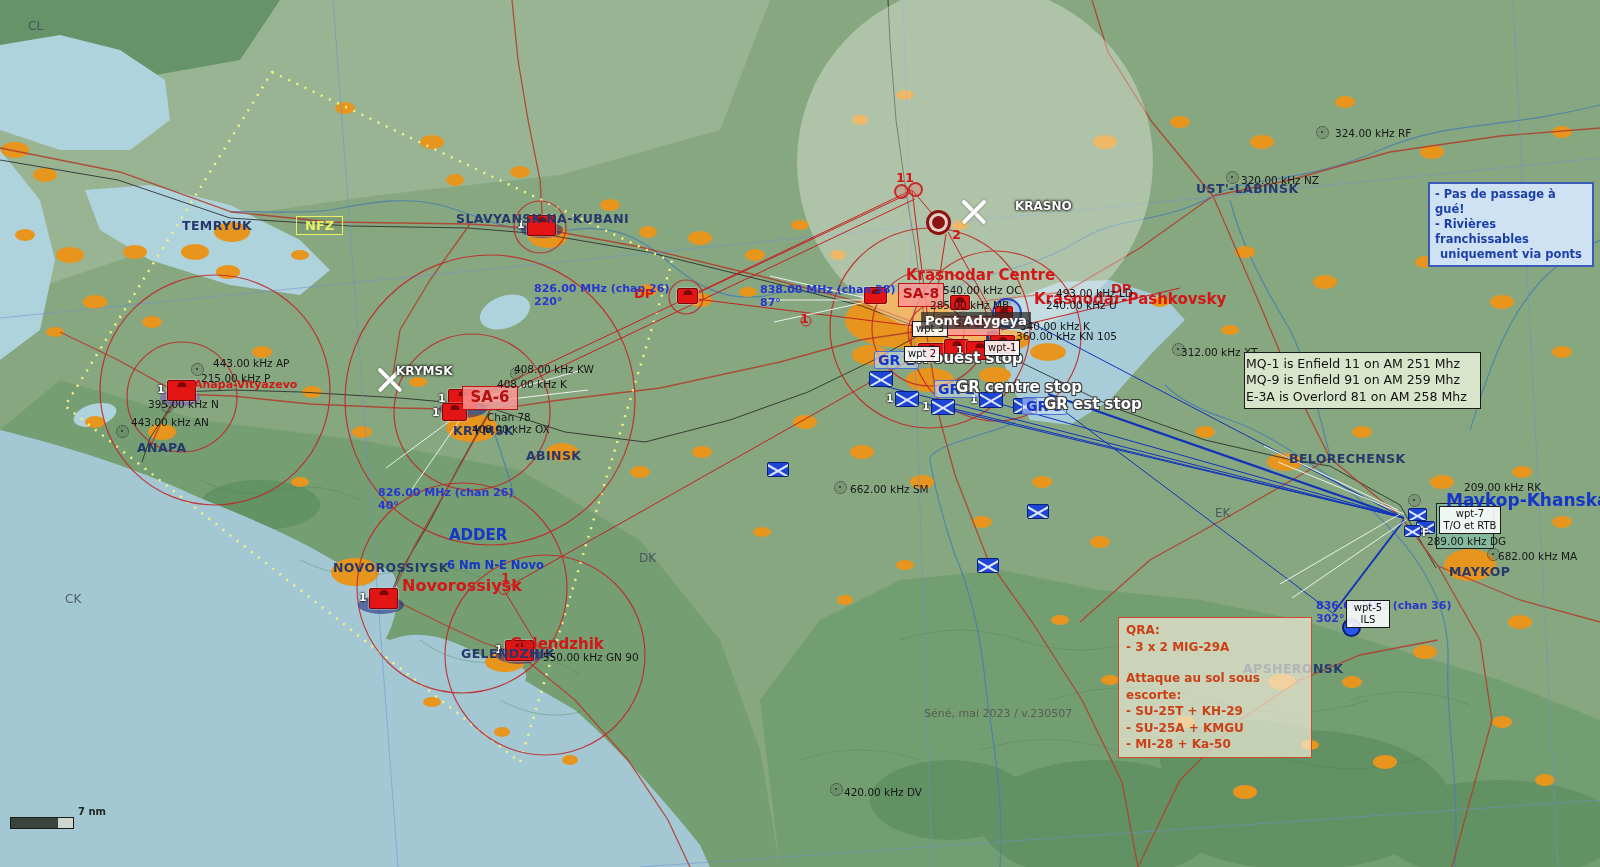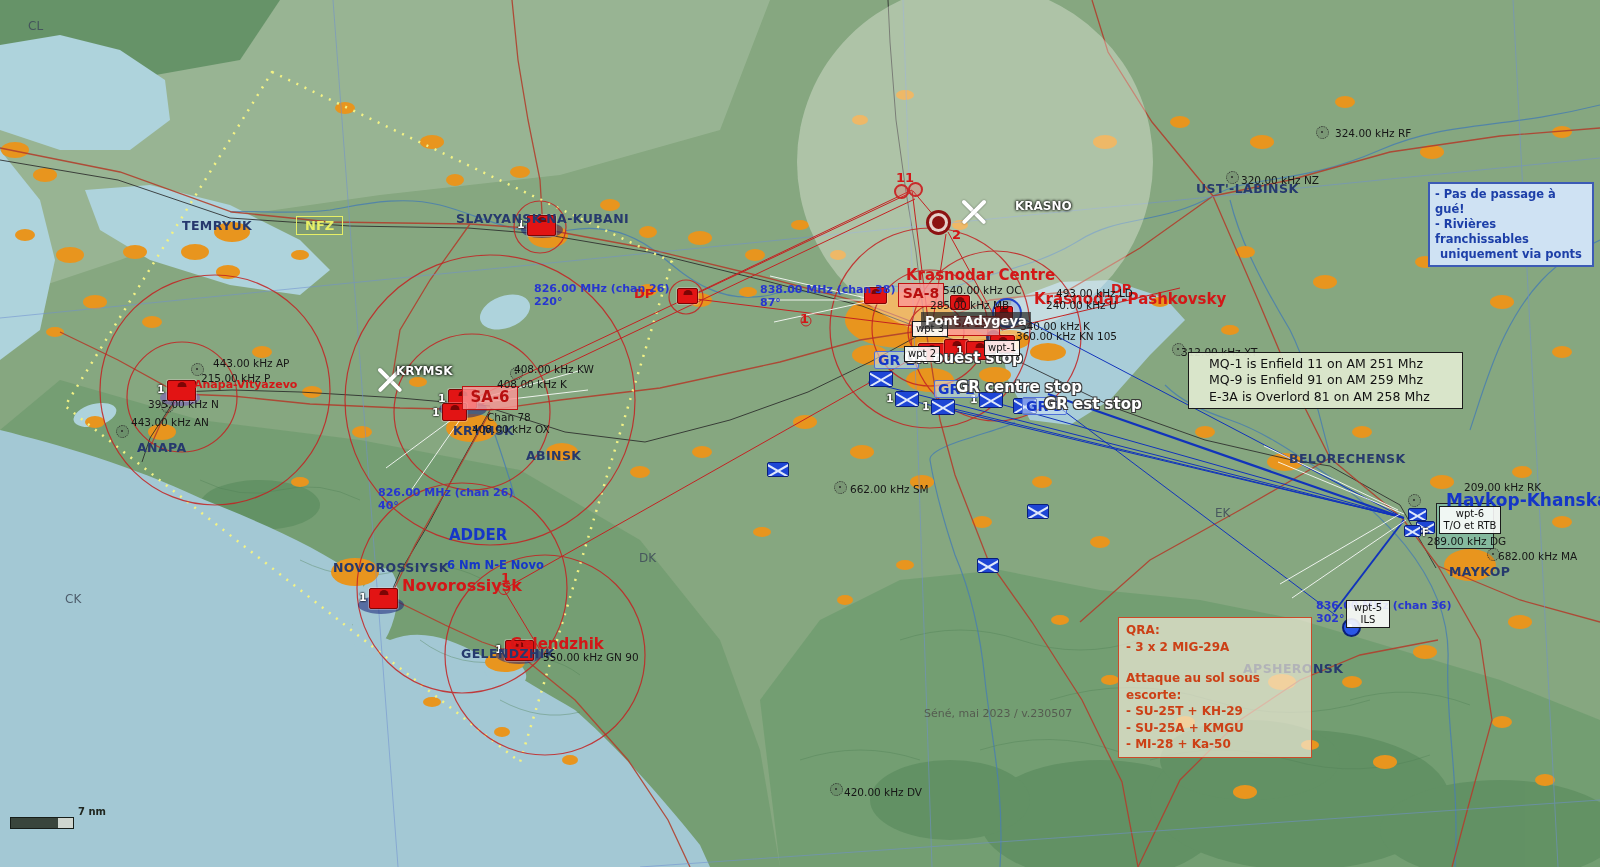--- a/index.html
+++ b/index.html
@@ -47,22 +47,22 @@
        box-shadow:0 0 0 3px rgba(238,230,222,.9),0 0 0 6px #8c1212}
   .rnode{position:absolute;border:2px solid #c82a2a;border-radius:50%;background:rgba(240,90,90,.25)}
   .bluedot{position:absolute;width:15px;height:15px;border-radius:50%;background:#2a57e8;border:2px solid #0a1f7a}
   .bluedot::after{content:"";position:absolute;left:4px;top:4px;width:4px;height:4px;background:#fff;border-radius:50%}
   .selbox{position:absolute;border:1px solid #222;background:rgba(130,220,215,.35)}
   .bx-title{position:absolute;left:783px;top:93px;background:rgba(72,76,70,.55);border:2px solid #f2f2f2;
        color:#fff;font-size:20px;padding:3px 12px;letter-spacing:.5px}
   .bx-ford{position:absolute;left:1428px;top:182px;width:152px;background:#cfe2f3;border:2px solid #3c5bb5;
        color:#1d3fa8;font-weight:bold;font-size:11.5px;padding:3px 5px;line-height:1.3}
   .bx-ford .c{text-align:center}
-  .bx-mq{position:absolute;left:1188px;top:352px;width:233px;background:rgba(224,234,208,.93);
-       border:1.5px solid #1a1a1a;color:#101010;font-size:12.5px;padding:3px 20px;line-height:1.3}
+  .bx-mq{position:absolute;left:1244px;top:352px;width:233px;background:rgba(224,234,208,.93);
+       border:1.5px solid #1a1a1a;color:#101010;font-size:12.5px;padding:3px 1px;line-height:1.3}
   .bx-join{position:absolute;left:764px;top:551px;width:157px;background:rgba(105,150,88,.85);
        border:1.5px solid #101010;color:#0b0b0b;font-size:12.5px;padding:4px 6px 5px;line-height:1.2}
   .bx-join .l2{margin-top:11px}
   .bx-qra{position:absolute;left:1118px;top:617px;width:178px;background:rgba(245,238,220,.68);
        border:1.5px solid #cc4a28;color:#cc4016;font-size:12px;font-weight:600;padding:4px 7px;line-height:1.38}
   .bx-qra .gap{margin-top:15px}
   .bx-nfz{position:absolute;left:296px;top:216px;border:1.5px solid #e7ef66;color:#e7ef66;font-size:13px;
        font-weight:bold;padding:1px 8px;background:rgba(70,80,45,.12)}
   .bx-pont{position:absolute;left:921px;top:312px;background:rgba(35,35,35,.7);color:#fff;font-size:13px;
        font-weight:bold;padding:1px 4px;white-space:pre}
@@ -464,21 +464,21 @@
 <div class="lbl freq" style="left:543px;top:651px">550.00 kHz GN 90</div>
 <div class="lbl freq" style="left:1464px;top:481px">209.00 kHz RK</div>
 <div class="lbl freq" style="left:1427px;top:535px">289.00 kHz DG</div>
 <div class="lbl freq" style="left:1498px;top:550px">682.00 kHz MA</div>
 <div class="lbl freq" style="left:844px;top:786px">420.00 kHz DV</div>
 
 <div class="wptbox" style="left:912px;top:321px">wpt 3</div>
 <div class="wptbox" style="left:904px;top:346px">wpt 2</div>
 <div class="wptbox" style="left:984px;top:340px">wpt-1</div>
 <div class="wptbox" style="left:1439px;top:506px;width:54px">
-      <div>wpt-6</div>
+      <div>wpt-7</div>
       <div>T/O et RTB</div>
     </div>
 <div class="wptbox" style="left:1346px;top:600px;width:36px">
       <div>wpt-5</div>
       <div>ILS</div>
     </div>
 <div class="bx-pont">Pont Adygeya</div>
 
 
 <div class="bx-ford">

